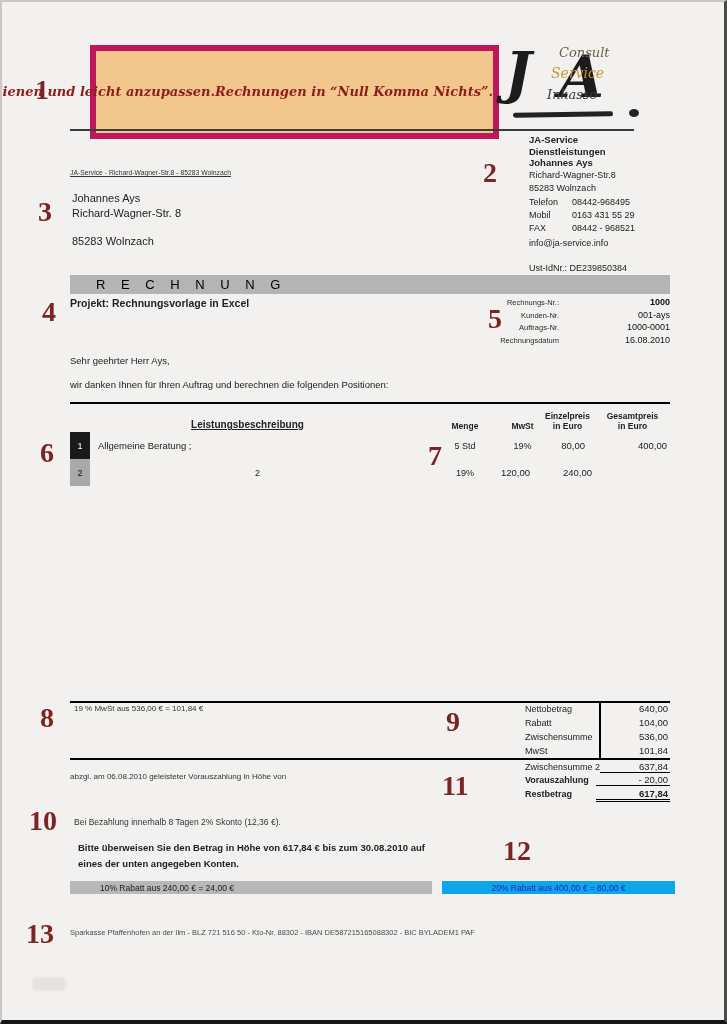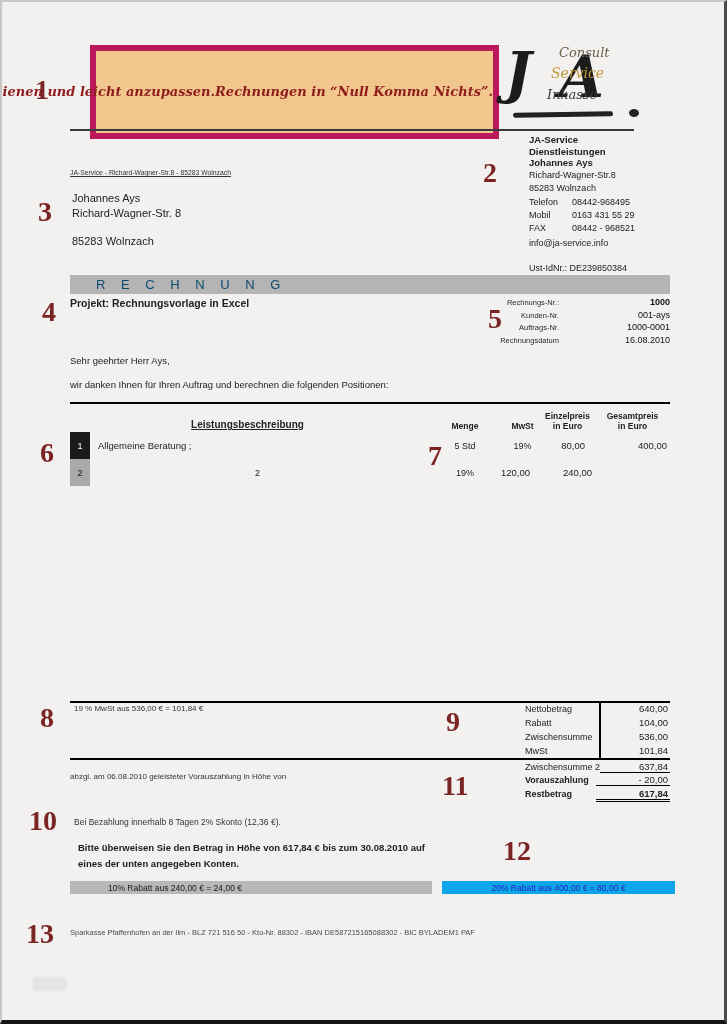--- a/index.html
+++ b/index.html
@@ -30,21 +30,21 @@
   .co.b{font-weight:bold;font-size:9.5px;}
   .co-row{position:absolute;left:527px;width:145px;display:flex;font-size:9px;white-space:nowrap;}
   .co-row .lbl{width:43px;}
   
   .sender-line{position:absolute;left:68px;top:167px;font-size:6.8px;color:#333;
                text-decoration:underline;white-space:nowrap;}
   .rcpt{position:absolute;left:70px;font-size:11px;color:#1d1d1d;white-space:nowrap;}
   
   .titlebar{position:absolute;left:68px;top:273px;width:600px;height:19px;background:#b4b4b4;
             display:flex;align-items:center;}
-  .titlebar span{font-size:13px;letter-spacing:6px;color:#0c4a6e;padding-left:26px;}
+  .titlebar span{font-size:13px;letter-spacing:6px;color:#000000;padding-left:26px;}
   .project{position:absolute;left:68px;top:295px;font-size:10.5px;font-weight:bold;white-space:nowrap;}
   
   .meta-row{position:absolute;left:433px;width:235px;display:flex;align-items:baseline;}
   .meta-row .ml{width:124px;text-align:right;font-size:7.5px;color:#2a2a2a;}
   .meta-row .mv{width:111px;text-align:right;font-size:9px;color:#111;}
   .meta-row .mv.b{font-weight:bold;}
   .body-text{position:absolute;left:68px;font-size:9.5px;color:#222;white-space:nowrap;}
   
   .t-head{position:absolute;left:68px;top:400px;width:600px;height:29px;border-top:2px solid #000;
           display:grid;grid-template-columns:20px 335px 80px 35px 55px 75px;}
@@ -70,21 +70,21 @@
   .tot-row{position:absolute;left:68px;width:600px;display:flex;padding-left:455px;
            box-sizing:border-box;align-items:baseline;}
   .tot-row .tl{flex:1;font-size:9px;white-space:nowrap;}
   .tot-row .tv{width:72px;text-align:right;font-size:9.5px;padding-right:2px;}
   .tot-row .tl.b,.tot-row .tv.b{font-weight:bold;}
   .u1{border-bottom:1px solid #000;}
   .u2{border-bottom:3px double #000;}
   .small-note{position:absolute;left:72px;font-size:8px;color:#333;white-space:nowrap;}
   .pay-bold{position:absolute;left:68px;font-size:9.5px;font-weight:bold;white-space:nowrap;margin-left:8px;}
   .bar{position:absolute;height:13px;display:flex;align-items:center;font-size:8.5px;}
-  .bar.left{left:68px;top:879px;width:362px;background:#b8b8b8;padding-left:38px;
+  .bar.left{left:68px;top:879px;width:362px;background:#b8b8b8;padding-left:30px;
             box-sizing:border-box;color:#1a1a1a;}
   .bar.right{left:440px;top:879px;width:233px;background:#0ea5e9;justify-content:center;
              color:#2525bd;}
   .bank{position:absolute;left:68px;top:926px;font-size:7.5px;color:#4a4a4a;white-space:nowrap;text-align:center;}
   .wm{position:absolute;left:30px;top:975px;width:34px;height:14px;background:rgba(0,0,0,0.05);
       border-radius:4px;filter:blur(1px);}
 </style>
 </head>
 <body>
 

